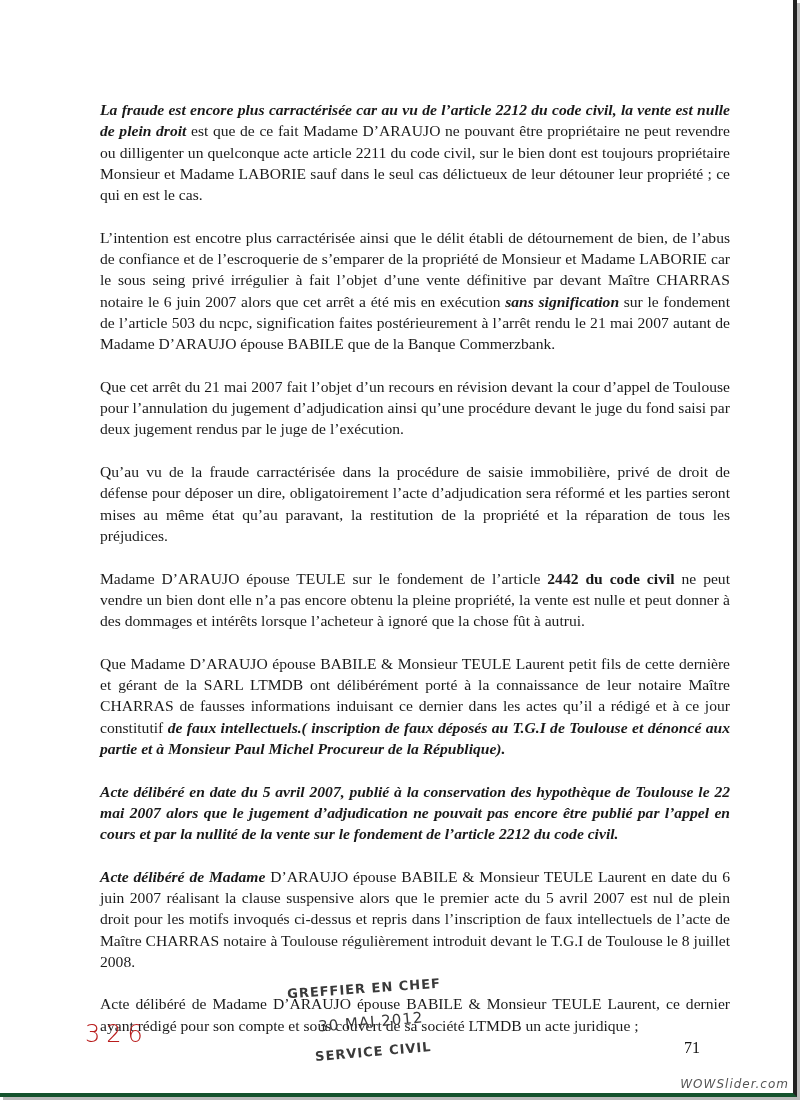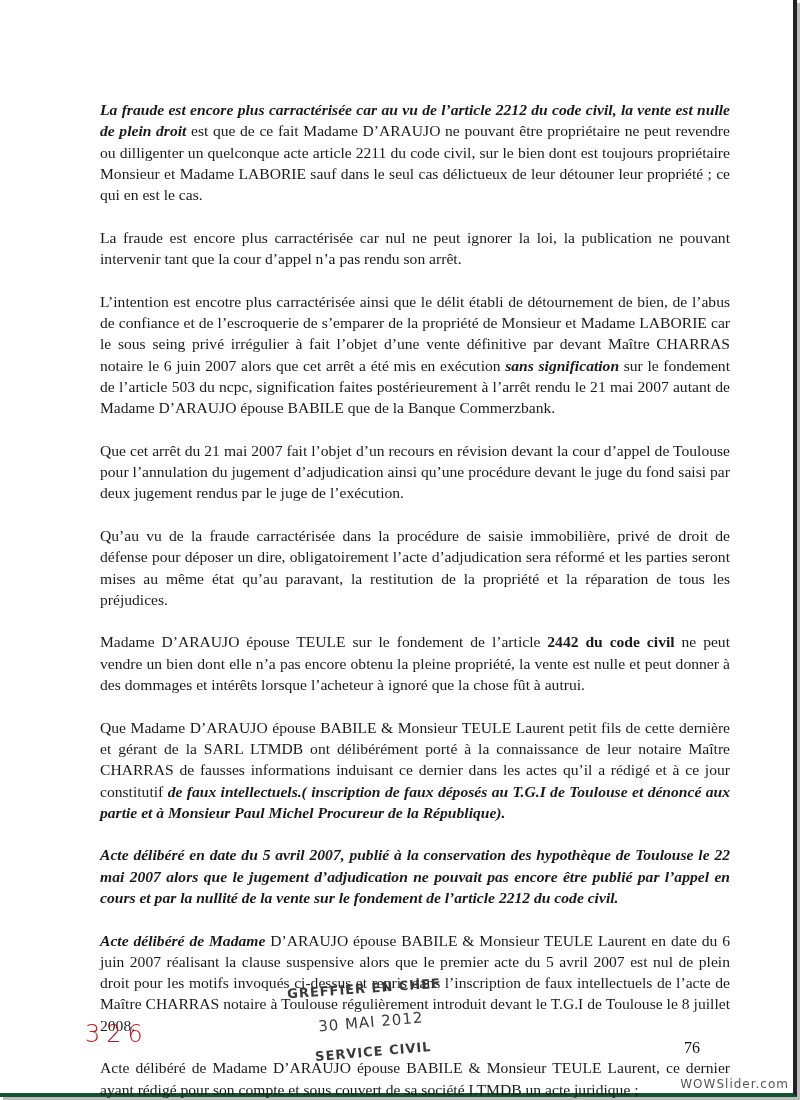--- a/index.html
+++ b/index.html
@@ -45,42 +45,41 @@
     letter-spacing: 6px;
   }
   .page-number {
     position: absolute; left: 684px; top: 1039px;
     font-size: 16px; color: #111;
   }
   .watermark {
     position: absolute; right: 8px; bottom: 8px;
     font-family: "DejaVu Sans", sans-serif;
     font-size: 12px; color: #555; background: #fff;
-    padding: 1px 3px; letter-spacing: 1px;
+    padding: 1px 3px; letter-spacing: 1px; font-style: italic;
   }
 </style>
 </head>
 <body>
 
 <div class="page">
   <div class="content" id="doc-body">
       <p><span class="bi">La fraude est encore plus carractérisée car au vu de l’article 2212 du code civil, la vente est nulle de plein droit</span><span> est que de ce fait Madame D’ARAUJO ne pouvant être propriétaire ne peut revendre ou dilligenter un quelconque acte article 2211 du code civil, sur le bien dont est toujours propriétaire Monsieur et Madame LABORIE sauf dans le seul cas délictueux de leur détouner leur propriété ; ce qui en est le cas.</span></p>
-      <p><span>La fraude est encore plus carractérisée car nul ne peut ignorer la loi, la publication ne pouvant intervenir tant que la cour d’appel n’a pas rendu son arrêt.</span></p>
       <p><span>L’intention est encotre plus carractérisée ainsi que le délit établi de détournement de bien, de l’abus de confiance et de l’escroquerie de s’emparer de la propriété de Monsieur et Madame LABORIE car le sous seing privé irrégulier à fait l’objet d’une vente définitive par devant Maître CHARRAS notaire le 6 juin 2007 alors que cet arrêt a été mis en exécution </span><span class="bi">sans signification</span><span> sur le fondement de l’article 503 du ncpc, signification faites postérieurement à l’arrêt rendu le 21 mai 2007 autant de Madame D’ARAUJO épouse BABILE que de la Banque Commerzbank.</span></p>
       <p><span>Que cet arrêt du 21 mai 2007 fait l’objet d’un recours en révision devant la cour d’appel de Toulouse pour l’annulation du jugement d’adjudication ainsi qu’une procédure devant le juge du fond saisi par deux jugement rendus par le juge de l’exécution.</span></p>
       <p><span>Qu’au vu de la fraude carractérisée dans la procédure de saisie immobilière, privé de droit de défense pour déposer un dire, obligatoirement l’acte d’adjudication sera réformé et les parties seront mises au même état qu’au paravant, la restitution de la propriété et la réparation de tous les préjudices.</span></p>
       <p><span>Madame D’ARAUJO épouse TEULE sur le fondement de l’article </span><span class="b">2442 du code civil</span><span> ne peut vendre un bien dont elle n’a pas encore obtenu la pleine propriété, la vente est nulle et peut donner à des dommages et intérêts lorsque l’acheteur à ignoré que la chose fût à autrui.</span></p>
       <p><span>Que Madame D’ARAUJO épouse BABILE &amp; Monsieur TEULE Laurent petit fils de cette dernière et gérant de la SARL LTMDB ont délibérément porté à la connaissance de leur notaire Maître CHARRAS de fausses informations induisant ce dernier dans les actes qu’il a rédigé et à ce jour constitutif </span><span class="bi">de faux intellectuels.( inscription de faux déposés au T.G.I de Toulouse et dénoncé aux partie et à Monsieur Paul Michel Procureur de la République).</span></p>
       <p><span class="bi">Acte délibéré en date du 5 avril 2007, publié à la conservation des hypothèque de Toulouse le 22 mai 2007 alors que le jugement d’adjudication ne pouvait pas encore être publié par l’appel en cours et par la nullité de la vente sur le fondement de l’article 2212 du code civil.</span></p>
       <p><span class="bi">Acte délibéré de Madame</span><span> D’ARAUJO épouse BABILE &amp; Monsieur TEULE Laurent en date du 6 juin 2007 réalisant la clause suspensive alors que le premier acte du 5 avril 2007 est nul de plein droit pour les motifs invoqués ci-dessus et repris dans l’inscription de faux intellectuels de l’acte de Maître CHARRAS notaire à Toulouse régulièrement introduit devant le T.G.I de Toulouse le 8 juillet 2008.</span></p>
       <p><span>Acte délibéré de Madame D’ARAUJO épouse BABILE &amp; Monsieur TEULE Laurent, ce dernier ayant rédigé pour son compte et sous couvert de sa société LTMDB un acte juridique ;</span></p>
     </div>
 
   <div class="handwritten">326</div>
 
   <div class="stamp stamp-1">GREFFIER EN CHEF</div>
   <div class="stamp stamp-2">30 MAI 2012</div>
   <div class="stamp stamp-3">SERVICE CIVIL</div>
 
-  <div class="page-number">76</div>
+  <div class="page-number">71</div>
 </div>
 
 <div class="watermark">WOWSlider.com</div>
 
 </body></html>

